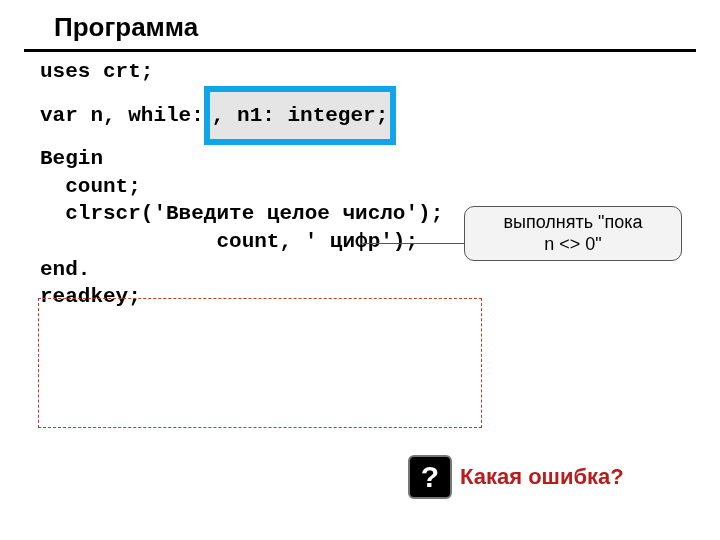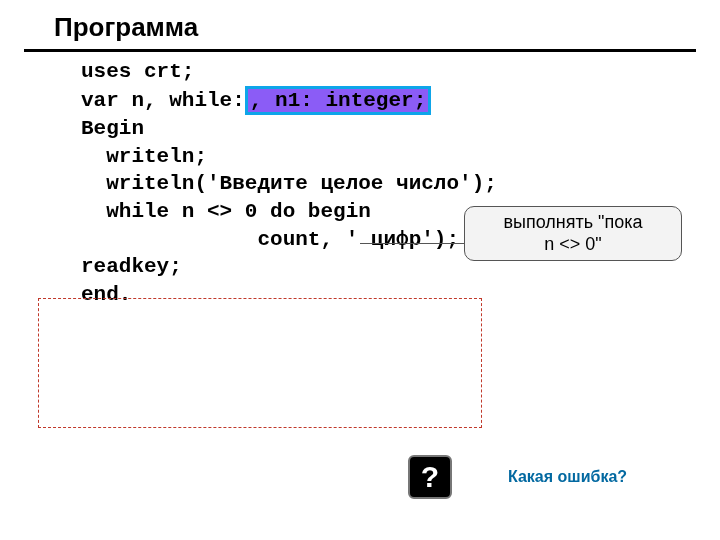--- a/index.html
+++ b/index.html
@@ -23,26 +23,25 @@
     position: relative;
     margin: 6px 30px 0 40px;
     font-family: "Courier New", monospace;
     font-size: 21px;
     font-weight: bold;
     line-height: 1.32;
   }
   .code-line {
     white-space: pre;
     position: relative;
-    margin-left: 41px;
   }
   .hilite {
-    background: #8b5cf6;
-    border: 3px solid #0ea5e9;
-    padding: 0 2px;
+    background: #e5e5e5;
+    border: 6px solid #0ea5e9;
+    padding: 12px 2px;
     display: inline-block;
     line-height: 1.1;
   }
   .callout1 {
     position: absolute;
     right: 38px;
     top: 206px;
     width: 200px;
     background: #f3f3f3;
     border: 1.5px solid #555;
@@ -86,42 +85,40 @@
     width: 40px;
     height: 40px;
     border-radius: 6px;
     display: flex;
     align-items: center;
     justify-content: center;
     border: 2px solid #777;
     margin-right: 8px;
   }
   .q-text {
-    color: #0369a1;
+    color: #b91c1c;
     font-weight: bold;
-    font-size: 16px;
+    font-size: 22px;
     font-family: Arial, sans-serif;
-    margin-left: 48px;
   }
 </style>
 </head>
 <body>
 
 <div class="title">Программа</div>
 
 <div class="code-area">
   <div class="code-line">uses crt;</div>
   <div class="code-line"><span>var n, while:</span><span class="hilite">, n1: integer;</span></div>
   <div class="code-line">Begin</div>
-  <div class="code-line">  writeln;</div>
-  <div class="code-line">  writeln('Введите целое число');</div>
-  <div class="code-line">  while n &lt;&gt; 0 do begin</div>
+  <div class="code-line">  count;</div>
+  <div class="code-line">  clrscr('Введите целое число');</div>
   <div class="code-line">              count, ' цифр');</div>
+  <div class="code-line">end.</div>
   <div class="code-line">readkey;</div>
-  <div class="code-line">end.</div>
 </div>
 
 <div class="dashed-box"></div>
 
 <div class="callout-line"></div>
 <div class="callout1">
   <div>выполнять "пока</div>
   <div>n &lt;&gt; 0"</div>
 </div>
 

